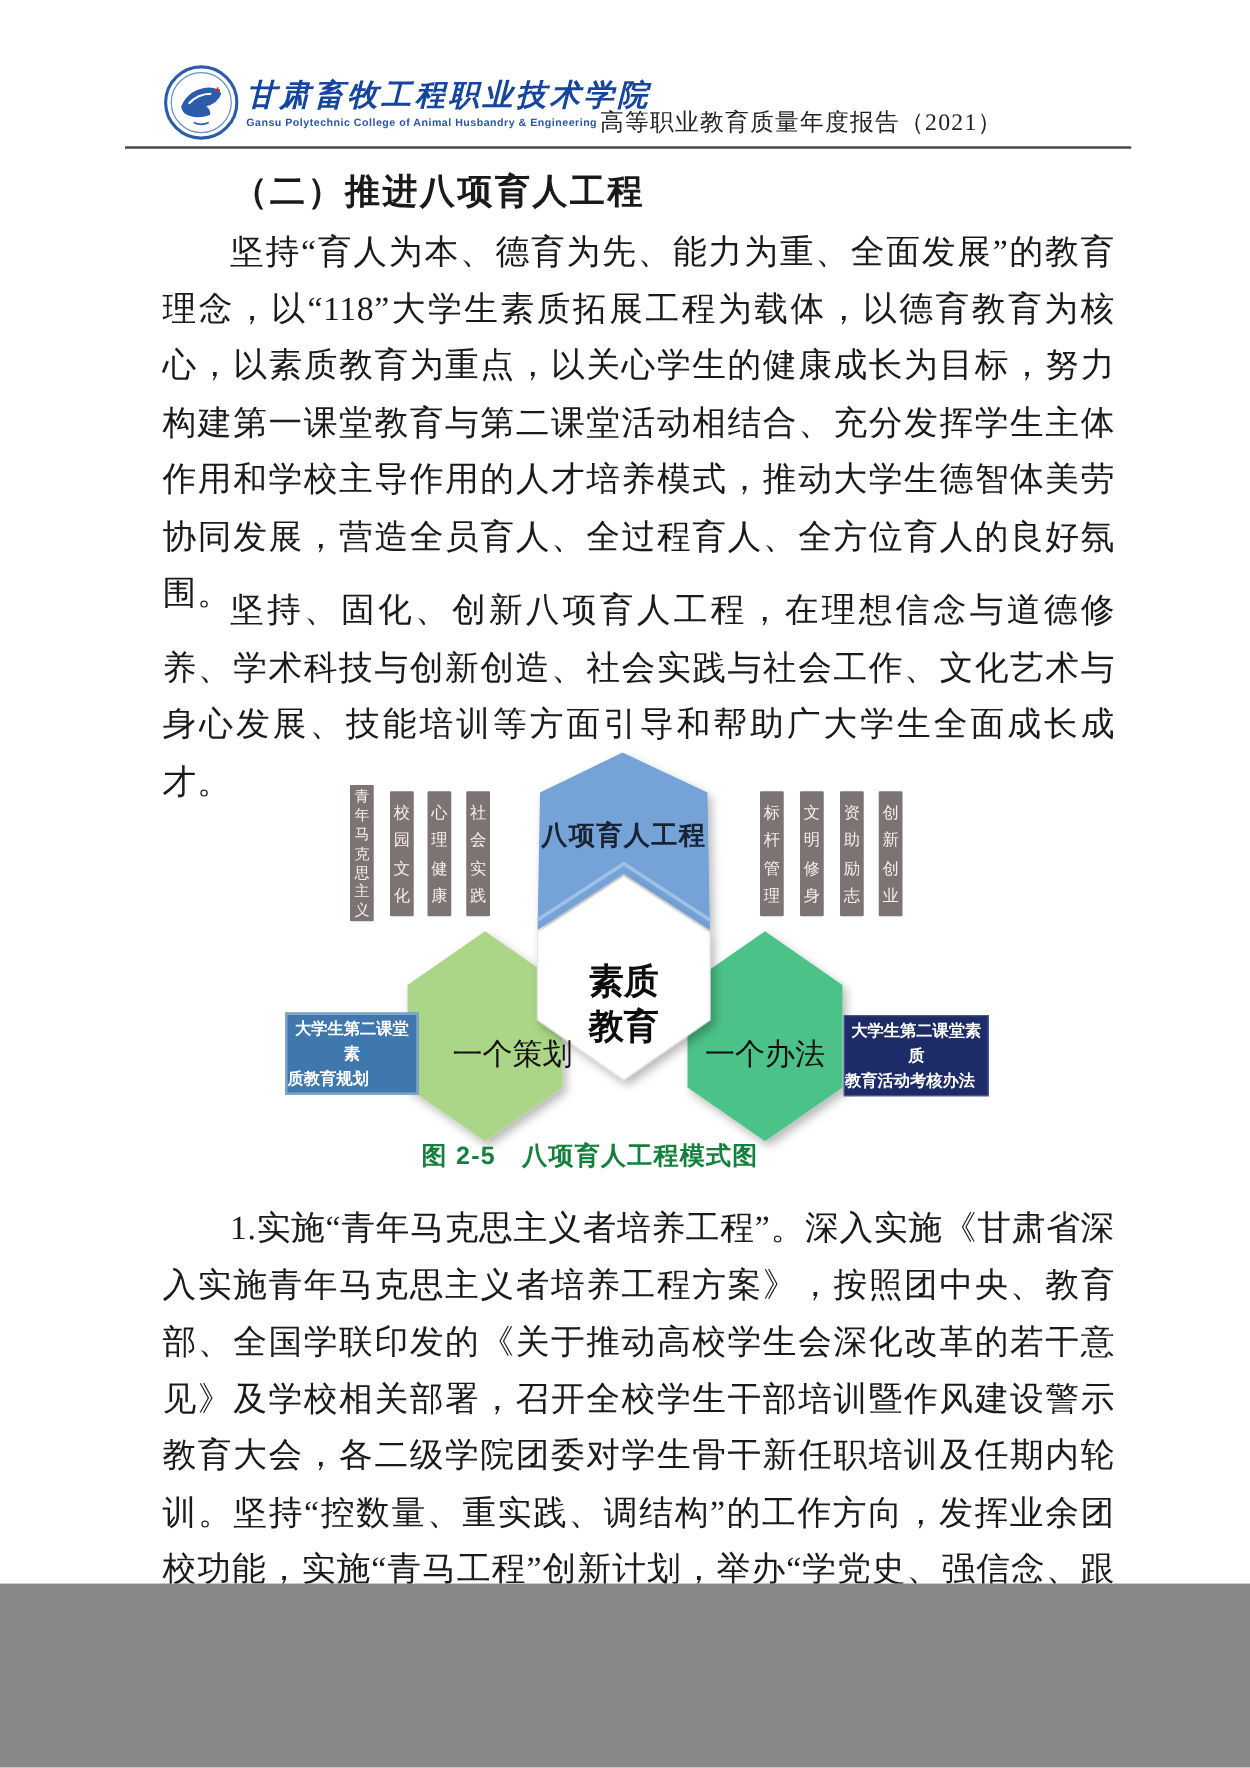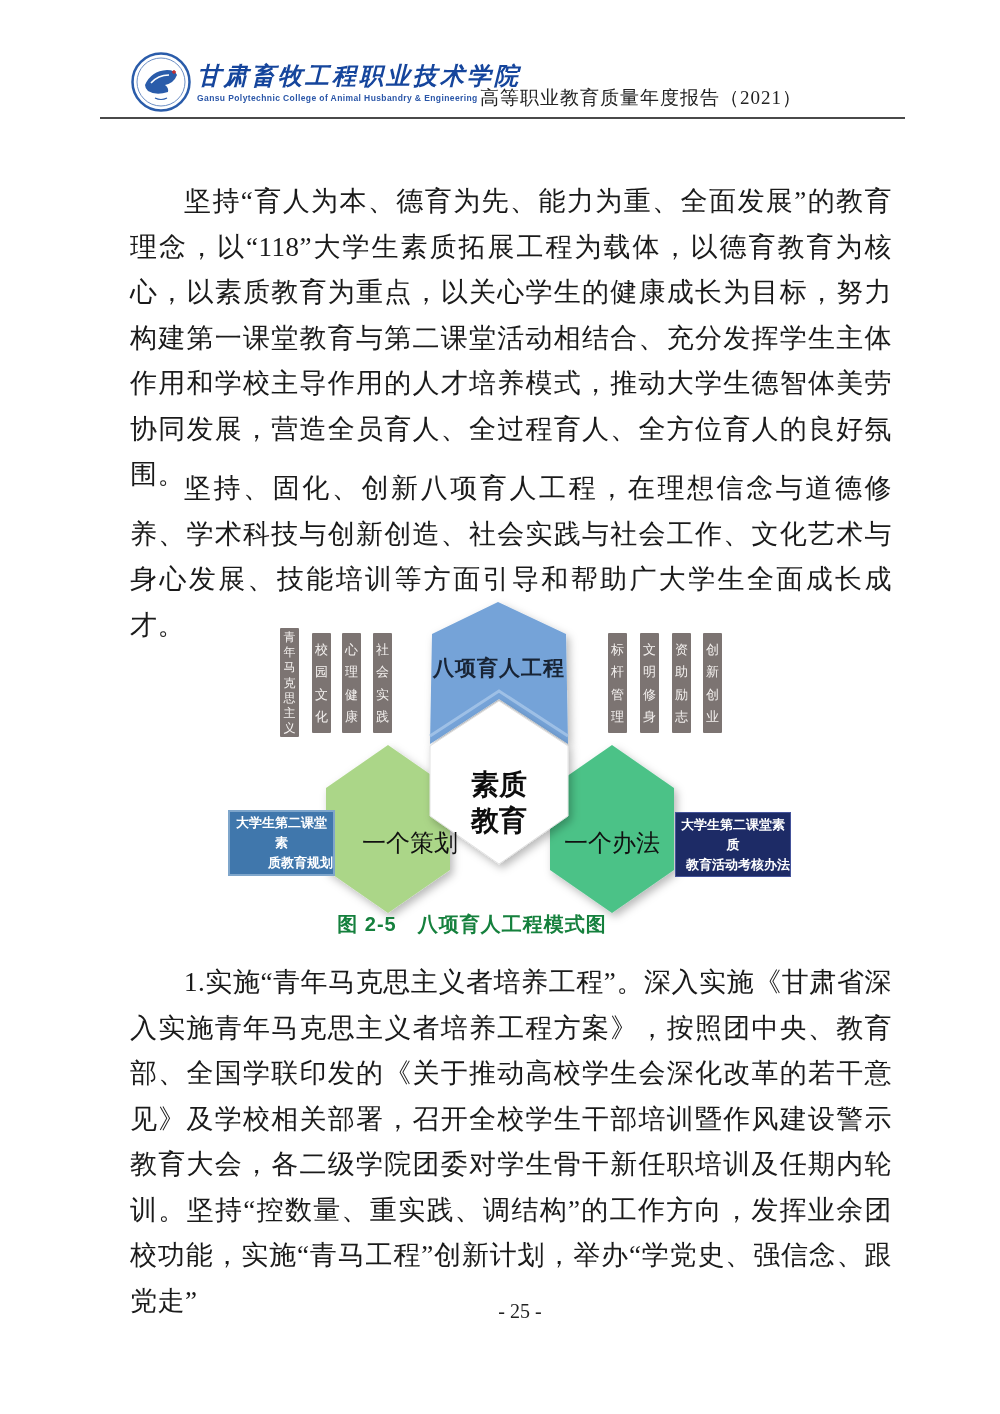--- a/index.html
+++ b/index.html
@@ -1,16 +1,16 @@
 <!DOCTYPE html>
 <html><head>
 <meta charset="utf-8">
 <style>
   html,body{margin:0;padding:0;background:#888;}
-  .page{position:relative;width:1000px;height:1414px;margin:0 auto;background:#ffffff;overflow:hidden;
+  .page{position:relative;width:1000px;height:1267px;margin:0 auto;background:#ffffff;overflow:hidden;
         font-family:"Liberation Serif","DejaVu Serif",serif;color:#1a1a1a;}
   .abs{position:absolute;}
 
   
   .logo-cn{left:197px;top:60px;font-size:24px;font-weight:bold;color:#15459c;letter-spacing:3px;
            font-family:"Liberation Serif","DejaVu Serif",serif;font-style:italic;}
   .logo-en{left:197px;top:93px;font-size:8.5px;font-weight:bold;color:#2a56a8;letter-spacing:.4px;
            font-family:"Liberation Sans","DejaVu Sans",sans-serif;}
   .report-title{left:480px;top:85px;width:425px;text-align:left;font-size:19px;color:#222;letter-spacing:1px;}
   .header-rule{left:100px;top:117px;width:805px;border-top:2px solid #4a4a4a;height:0;}
@@ -27,21 +27,21 @@
   .figure svg{position:absolute;left:0;top:0;}
   .vbar{position:absolute;top:35px;width:19px;height:100px;background:#7c7472;color:#f4f1ef;
         display:flex;flex-direction:column;align-items:center;justify-content:space-evenly;
         font-size:13px;line-height:1;border-radius:1px;}
   .vbar.tall{top:30px;height:109px;font-size:12px;}
   .vbar span{display:block;}
   .hex-label-top{left:425px;top:56px;width:148px;text-align:center;font-size:21px;font-weight:bold;color:#182435;letter-spacing:1px;}
   .hex-label-center{left:430px;top:169px;width:138px;text-align:center;font-size:28px;font-weight:bold;color:#0d0d0d;line-height:36px;}
   .hex-label-left{left:328px;top:229px;width:130px;text-align:right;font-size:24px;color:#101010;}
   .hex-label-right{left:547px;top:229px;width:130px;text-align:center;font-size:24px;color:#101010;}
-  .side-box{display:flex;flex-direction:column;align-items:flex-end;justify-content:center;
+  .side-box{display:flex;flex-direction:column;align-items:flex-start;justify-content:center;
             color:#fff;font-size:13px;font-weight:bold;line-height:20px;text-align:center;}
   .box-left{left:228px;top:212px;width:103px;height:62px;background:#4077ac;border:2px solid #7fa6cb;}
   .box-right{left:675px;top:214px;width:114px;height:63px;background:#1d2b66;border:1px solid #45549b;}
   .fig-caption{left:222px;top:911px;width:500px;text-align:center;font-size:20px;font-weight:bold;color:#15803d;
                font-family:"Liberation Sans","DejaVu Sans",sans-serif;letter-spacing:1px;}
 
   
   .page-num{left:420px;top:1300px;width:200px;text-align:center;font-size:20px;color:#222;}
 </style>
 </head>
@@ -57,20 +57,21 @@
       <path d="M20 31 q7 -8 18 -8" stroke="#ffffff" stroke-width="1.6" fill="none"></path>
       <path d="M41 20 h4 m-2 -2 v4" stroke="#c62b2b" stroke-width="1.4"></path>
       <path d="M24 46 q6 3 12 0" stroke="#2a5caa" stroke-width="1.2" fill="none"></path>
     </svg>
   </div>
   <div class="abs logo-cn">甘肃畜牧工程职业技术学院</div>
   <div class="abs logo-en">Gansu Polytechnic College of Animal Husbandry &amp; Engineering</div>
   <div class="abs report-title">高等职业教育质量年度报告（2021）</div>
   <div class="abs header-rule"></div>
 
+  <div class="abs sec-title">（二）推进八项育人工程</div>
   <div class="abs para p1">坚持“育人为本、德育为先、能力为重、全面发展”的教育理念，以“118”大学生素质拓展工程为载体，以德育教育为核心，以素质教育为重点，以关心学生的健康成长为目标，努力构建第一课堂教育与第二课堂活动相结合、充分发挥学生主体作用和学校主导作用的人才培养模式，推动大学生德智体美劳协同发展，营造全员育人、全过程育人、全方位育人的良好氛围。</div>
   <div class="abs para p2">坚持、固化、创新八项育人工程，在理想信念与道德修养、学术科技与创新创造、社会实践与社会工作、文化艺术与身心发展、技能培训等方面引导和帮助广大学生全面成长成才。</div>
 
   <div class="abs figure">
     <svg width="1000" height="330" viewBox="0 0 1000 330">
       <defs>
         <filter id="ds" x="-30%" y="-30%" width="160%" height="160%">
           <feDropShadow dx="3" dy="4" stdDeviation="4" flood-color="#000000" flood-opacity="0.28"></feDropShadow>
         </filter>
       </defs>

